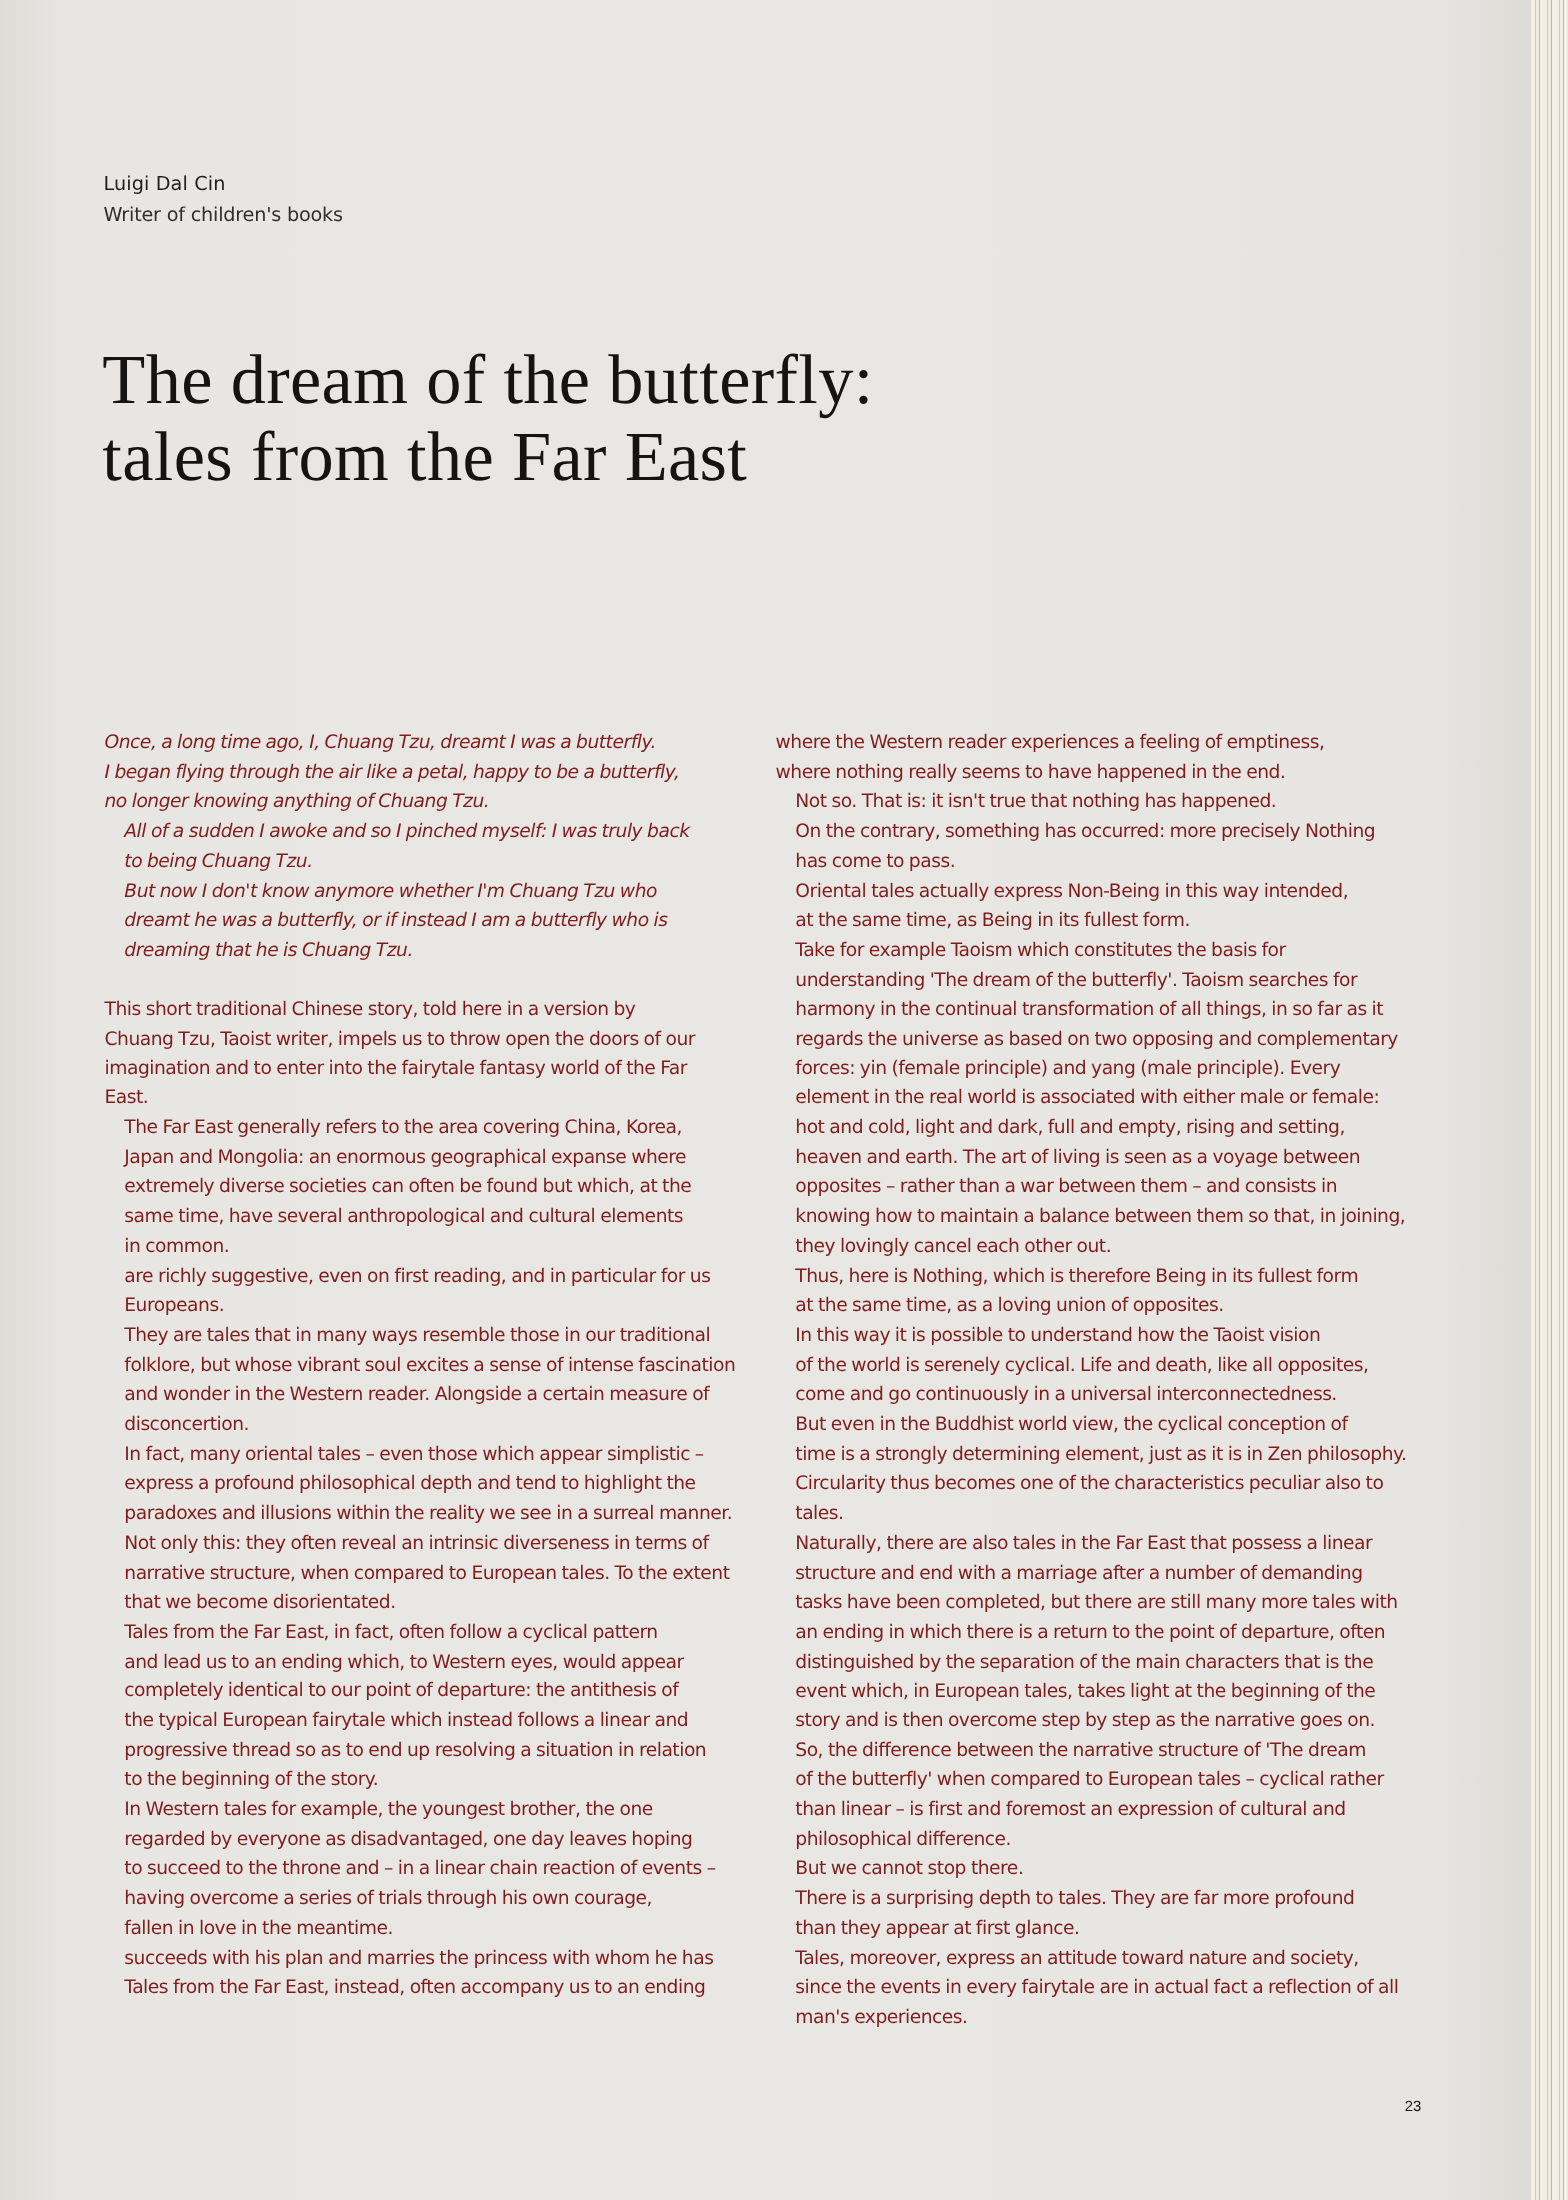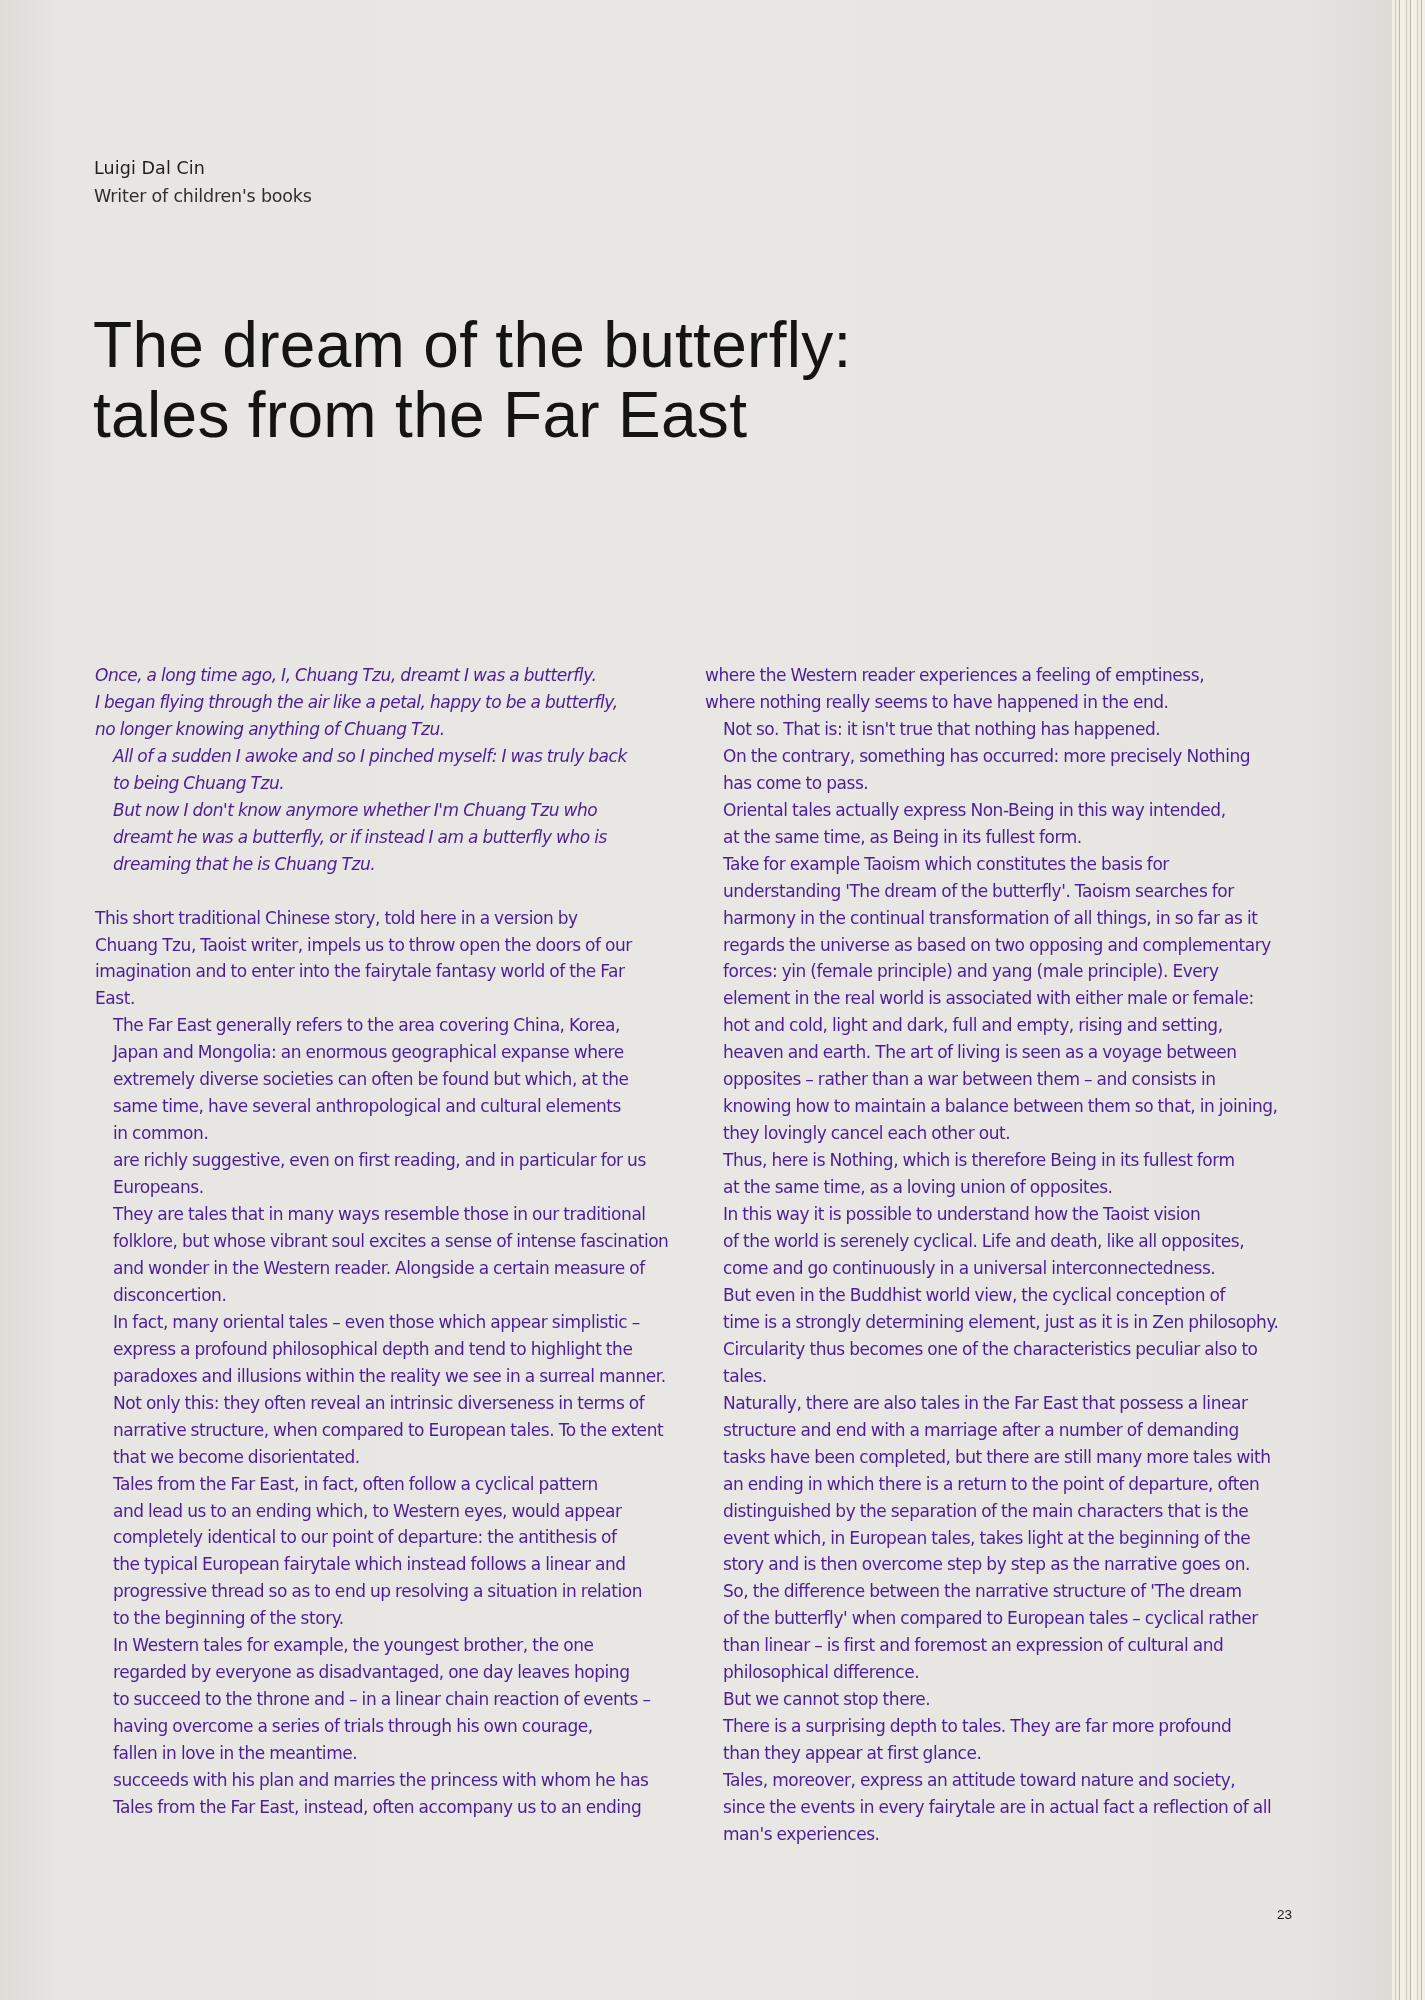--- a/index.html
+++ b/index.html
@@ -35,35 +35,35 @@
       font-size: 17.5px;
       line-height: 28px;
       color: #1f1f1d;
     }
     .author .name { font-weight: normal; letter-spacing: 0.1px; }
     .author .role { font-weight: normal; color: #2e2e2c; letter-spacing: -0.2px; }
     .title {
       position: absolute;
       left: 93px; top: 310px;
       margin: 0;
-      font-family: Liberation Sans, sans-serif;
+      font-family: Liberation Serif, serif;
       font-weight: normal;
       font-size: 64px;
       line-height: 70px;
       color: #141413;
       letter-spacing: 0.3px;
     }
     .title span { display: block; white-space: nowrap; }
     .column {
       position: absolute;
       top: 662px;
       width: 580px;
       font-size: 17px;
       line-height: 26.95px;
-      color: #4c1d95;
+      color: #7f1d1d;
       letter-spacing: -0.45px;
       word-spacing: -0.5px;
     }
     .col-left { left: 95px; }
     .col-right { left: 705px; width: 580px; }
     .column p {
       margin: 0;
       text-indent: 18px;
     }
     .column p.first { text-indent: 0; }

